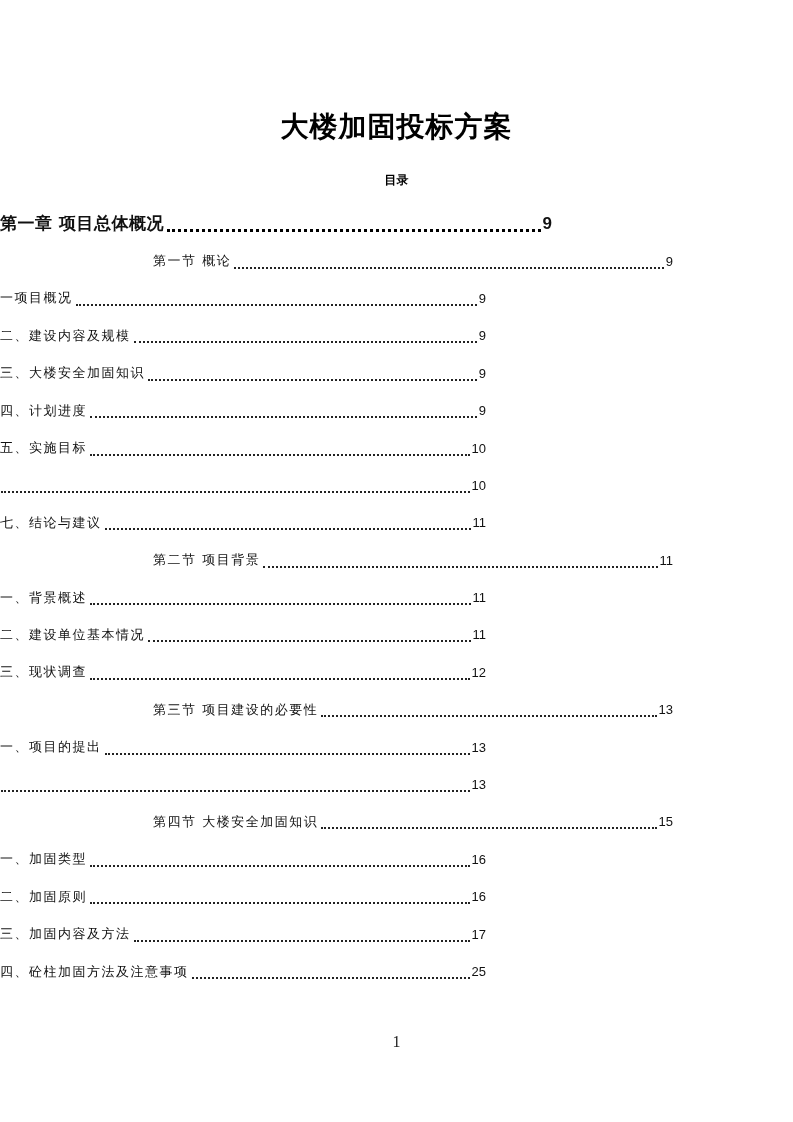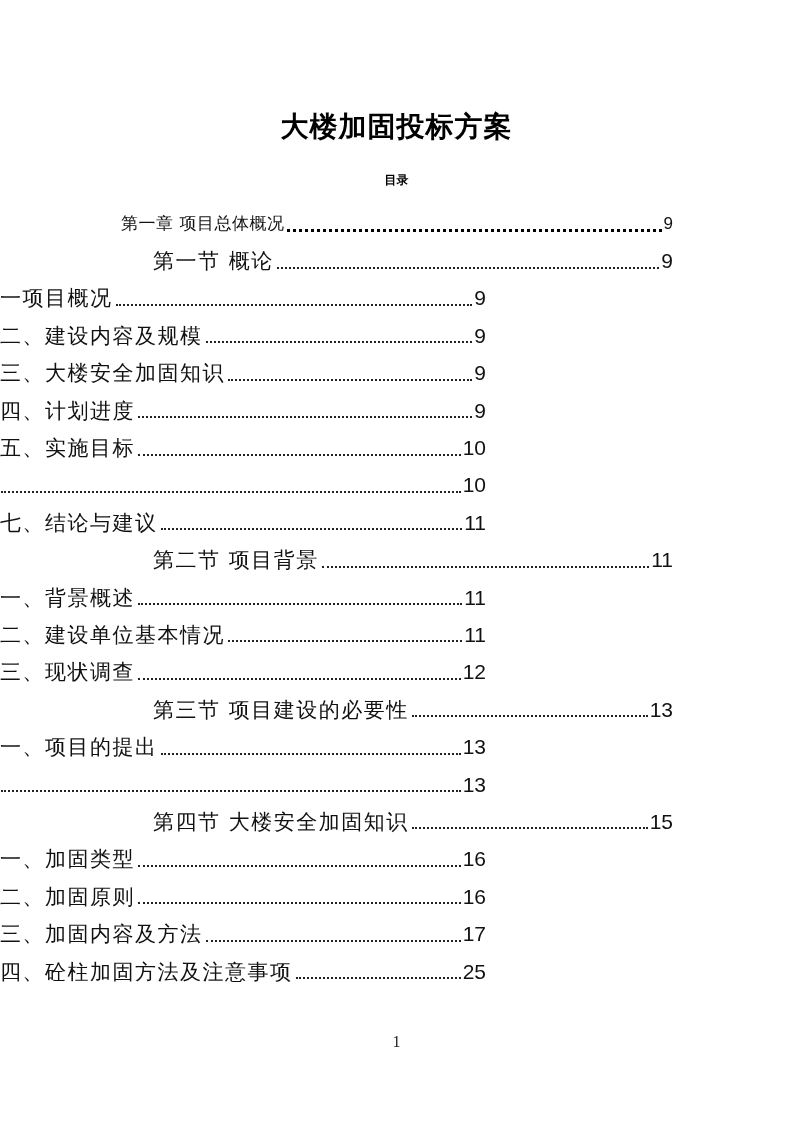--- a/index.html
+++ b/index.html
@@ -14,29 +14,29 @@
       font-family: "DejaVu Sans", "Liberation Sans", sans-serif;
       font-size: 12px; font-weight: bold; line-height: 26px;
     }
     .toc {
       position: absolute; left: 0; top: 205px; width: 793px;
       list-style: none; margin: 0; padding: 0;
     }
     .toc-row {
       position: relative; height: 37.4px; display: flex; align-items: center;
       font-family: "DejaVu Sans", "Liberation Sans", sans-serif;
-      font-size: 21px; color: #111;
+      font-size: 13px; color: #111;
     }
     .toc-row .label { white-space: nowrap; letter-spacing: 1.5px; padding-right: 2px; background: #fff; }
     .toc-row .dots {
       flex: 1; height: 1px; margin: 0 1px;
       border-bottom: 2px dotted #222; transform: translateY(6px);
     }
     .toc-row .page { white-space: nowrap; font-family: "Liberation Sans", "DejaVu Sans", sans-serif; padding-left: 1px; }
-    .lvl-0 { padding-left: 121px; width: calc(673px - 121px); font-weight: normal; font-size: 17px; }
+    .lvl-0 { width: calc(673px - 121px); font-weight: bold; font-size: 17px; }
     .lvl-0 .label { letter-spacing: 0.5px; }
     .lvl-0 .dots { border-bottom: 3px dotted #000; }
     .lvl-1 { padding-left: 153px; width: calc(673px - 153px); }
     .lvl-2 { width: calc(673px - 187px); }
     .page-number {
       position: absolute; left: 0; right: 0; top: 1033px; text-align: center;
       font-family: "Liberation Serif", "DejaVu Serif", serif; font-size: 16px; color: #222;
     }
   </style>
 </head>

